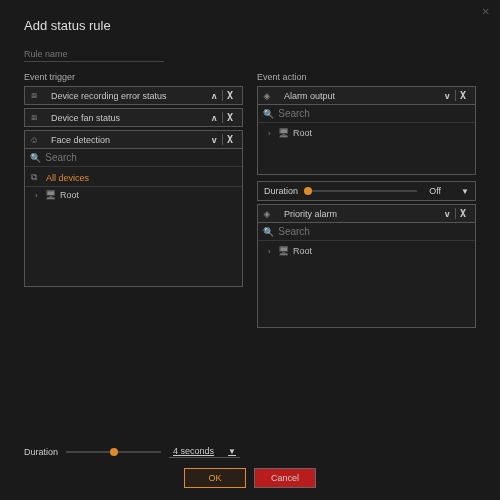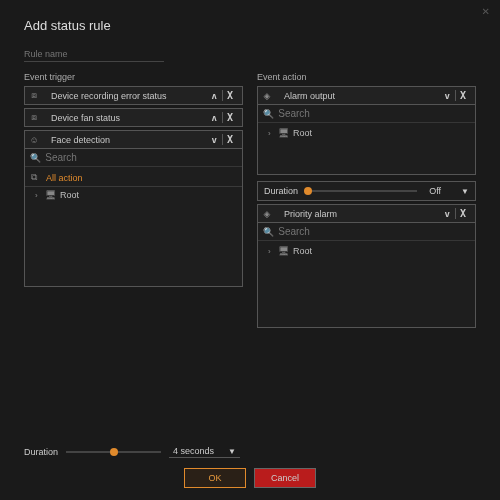--- a/index.html
+++ b/index.html
@@ -34,21 +34,21 @@
   .slider-track { position: absolute; top: 4px; left: 0; right: 0; height: 2px; background: #444; }
   .slider-thumb { position: absolute; top: 1px; width: 8px; height: 8px; border-radius: 50%; background: #e08a2c; }
   .offval { color: #ccc; padding: 0 14px 0 6px; }
   .duration-row .dd { color: #ccc; font-size: 8px; }
   .panel.tall-left { height: 138px; }
   .panel.tall-right-a { height: 70px; }
   .panel.tall-right-b { height: 105px; }
   .bottom-duration { display: flex; align-items: center; gap: 8px; margin-top: auto; padding-top: 10px; }
   .bottom-duration .dlabel { color: #ccc; }
   .bottom-duration .slider { width: 95px; flex: none; }
-  .bottom-duration .valsel { color: #ccc; padding: 0 4px 1px 4px; border-bottom: 1px solid #555; display: inline-flex; align-items: center; gap: 14px; }
+  .bottom-duration .valsel { color: #ccc; padding: 0 4px 1px 4px; border-bottom: 1px solid #555; display: inline-flex; align-items: center; gap: 14px; text-decoration: underline; }
   .bottom-duration .valsel .dd { font-size: 8px; }
   .btn-row { display: flex; justify-content: center; gap: 8px; margin-top: 10px; }
   .btn { min-width: 62px; text-align: center; padding: 4px 16px; font-size: 9px; cursor: pointer; }
   .btn.ok { background: #2a2017; border: 1px solid #e08a2c; color: #e6993d; }
   .btn.cancel { background: #b91c1c; border: 1px solid #666; color: #ccc; }
 </style>
 </head>
 <body>
 
 <div class="dialog">
@@ -86,21 +86,21 @@
       </div>
 
       <div class="panel tall-left">
         <div class="search-row">
           <span class="sicon">🔍</span>
           <input class="sinp" placeholder="Search" style="">
         </div>
         <div class="tree">
           <div class="tree-item active">
             <span class="ticon">⧉</span>
-            <span>All action</span>
+            <span>All devices</span>
           </div>
           <div class="tree-item root">
             <span class="arrow">›</span>
             <span class="ticon">🖥</span>
             <span>Root</span>
           </div>
         </div>
       </div>
 
       <div style="flex:1"></div>

